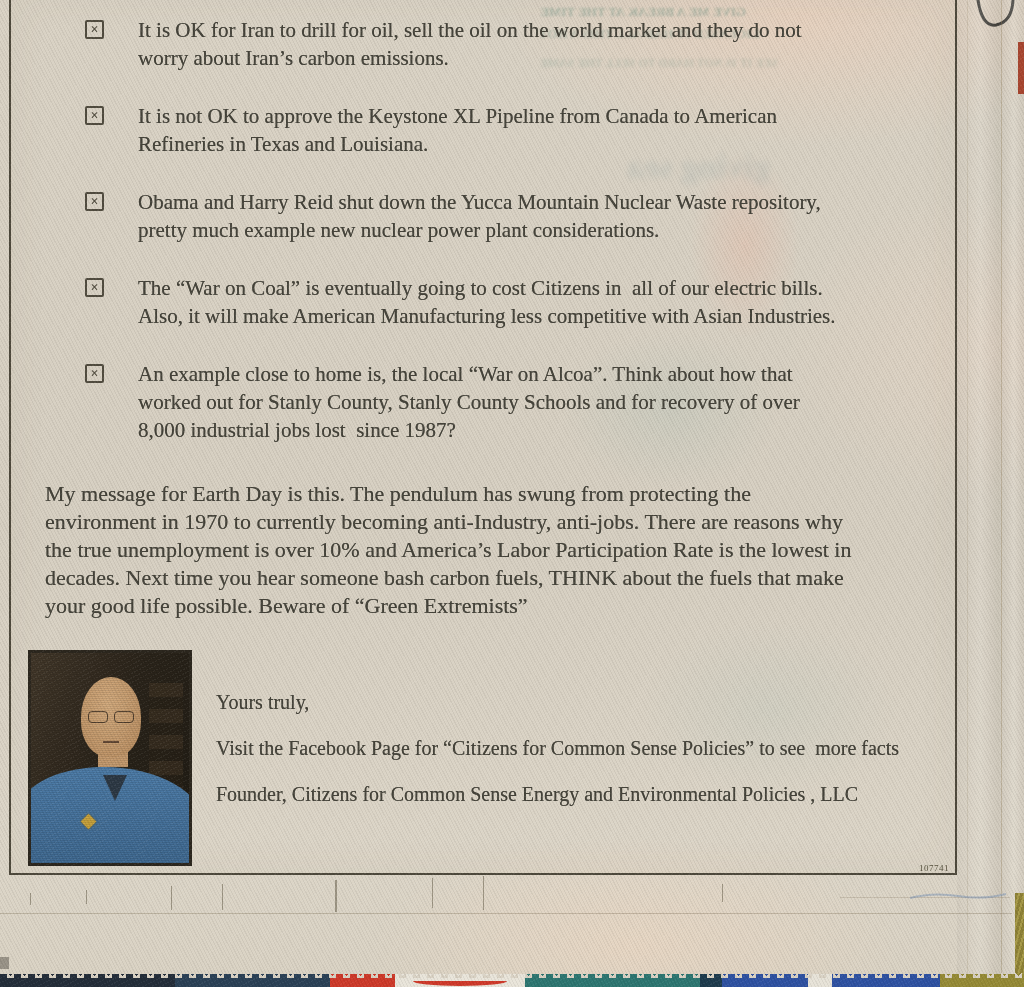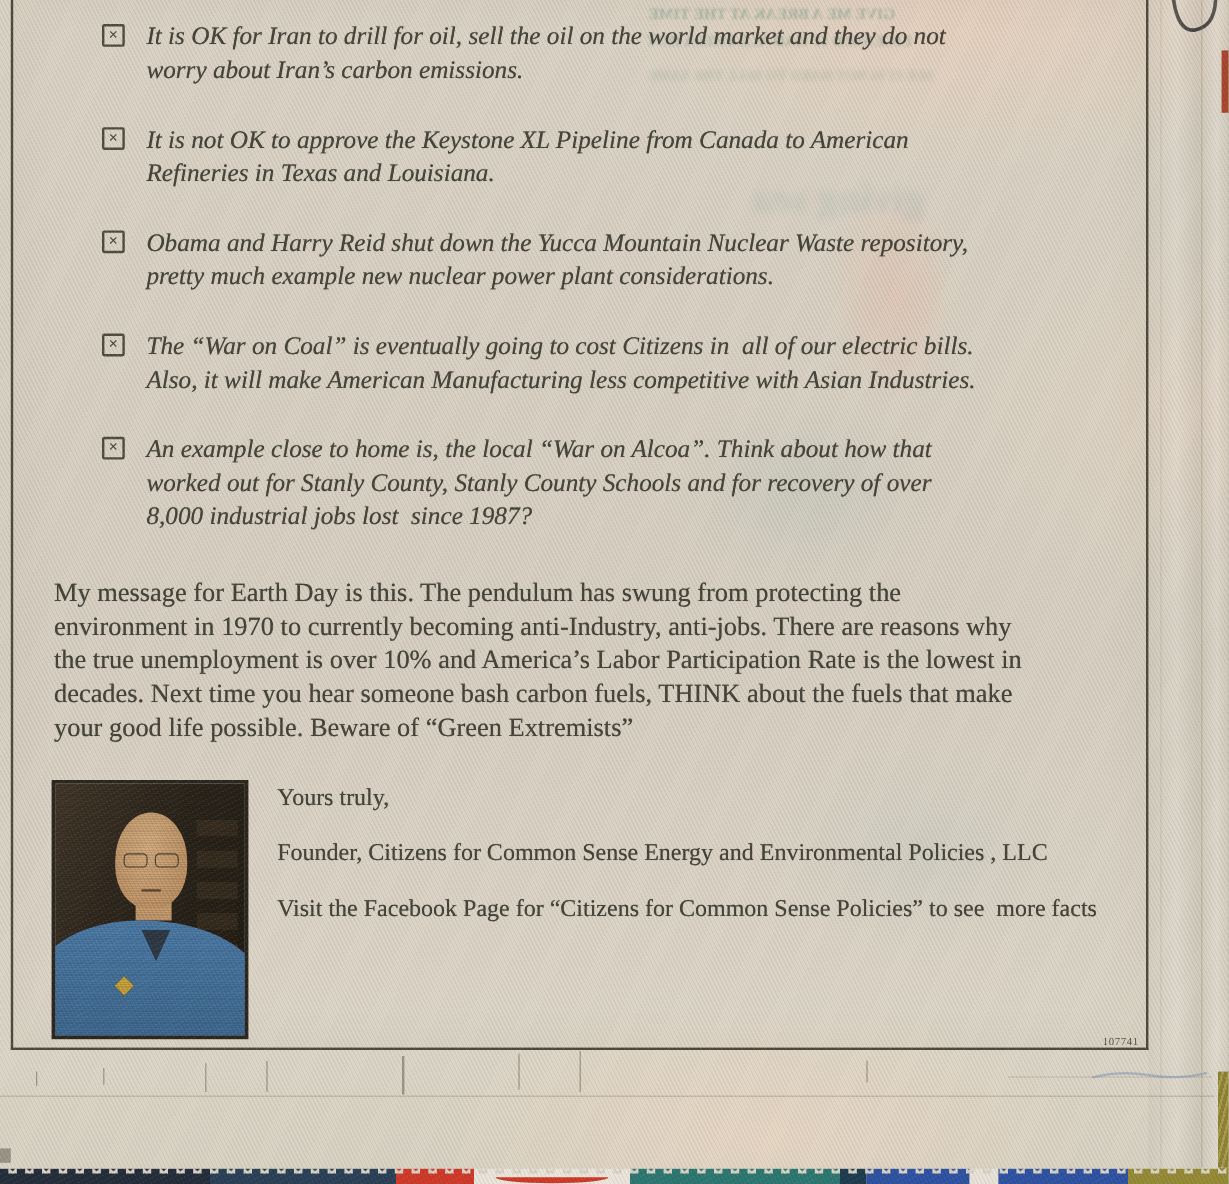--- a/index.html
+++ b/index.html
@@ -40,27 +40,27 @@
   }
   .content{position:relative;height:100%;}
   .bullets{padding-top:22px;}
   .bullet{display:flex;align-items:flex-start;margin:0 0 30px 74px;}
   .cb{
     flex:0 0 auto;width:15px;height:15px;margin-top:4px;
     border:2px solid #514c3f;border-radius:2px;
     display:flex;align-items:center;justify-content:center;
     font-size:14px;line-height:1;font-weight:bold;color:#514c3f;
   }
-  .btxt{margin-left:18px;width:840px;font-size:21px;line-height:28px;
-    white-space:pre-wrap;text-shadow:0 0 .6px rgba(69,67,58,.7);font-style:italic;}
+  .btxt{margin-left:34px;width:840px;font-size:21px;line-height:28px;
+    white-space:pre-wrap;text-shadow:0 0 .6px rgba(69,67,58,.7);}
   .paragraph{margin:36px 0 0 34px;width:905px;font-size:22px;line-height:28px;
     white-space:pre-wrap;text-shadow:0 0 .6px rgba(69,67,58,.7);}
 
   
-  .signature{display:flex;margin:30px 0 0 32px;}
+  .signature{display:flex;margin:30px 0 0 17px;align-items:center;}
   .photo{
     position:relative;flex:0 0 auto;width:158px;height:210px;overflow:hidden;
     border:3px solid #2c271e;
     background:linear-gradient(115deg,#43382a 0%,#2c251b 45%,#1f1b14 100%);
   }
   .shelf{position:absolute;right:6px;top:30px;width:34px;height:120px;
     background:repeating-linear-gradient(180deg,#463826 0 14px,#2a2217 14px 26px);opacity:.5;}
   .shirt{position:absolute;bottom:-8px;left:-14px;right:-14px;height:104px;
     background:linear-gradient(180deg,#4d7ca8,#3f688f);border-radius:46% 54% 0 0;}
   .collar{position:absolute;bottom:62px;left:72px;width:0;height:0;
@@ -176,22 +176,22 @@
           <div class="shirt"></div>
           <div class="collar"></div>
           <div class="pin"></div>
           <div class="head"></div>
           <div class="glasses"></div>
           <div class="mouth"></div>
           <div class="photo-noise"></div>
         </div>
         <div class="sig-lines">
           <div class="sig-line">Yours truly,</div>
+          <div class="sig-line">Visit the Facebook Page for “Citizens for Common Sense Policies” to see  more facts</div>
           <div class="sig-line">Founder, Citizens for Common Sense Energy and Environmental Policies , LLC</div>
-          <div class="sig-line">Visit the Facebook Page for “Citizens for Common Sense Policies” to see  more facts</div>
         </div>
       </div>
 
       <div class="page-num">107741</div>
     </div>
   </div>
 
   <div class="right-margin"></div>
   <div class="crease" style="left:1001px"></div>
   <div class="crease" style="left:967px;opacity:.5"></div>

